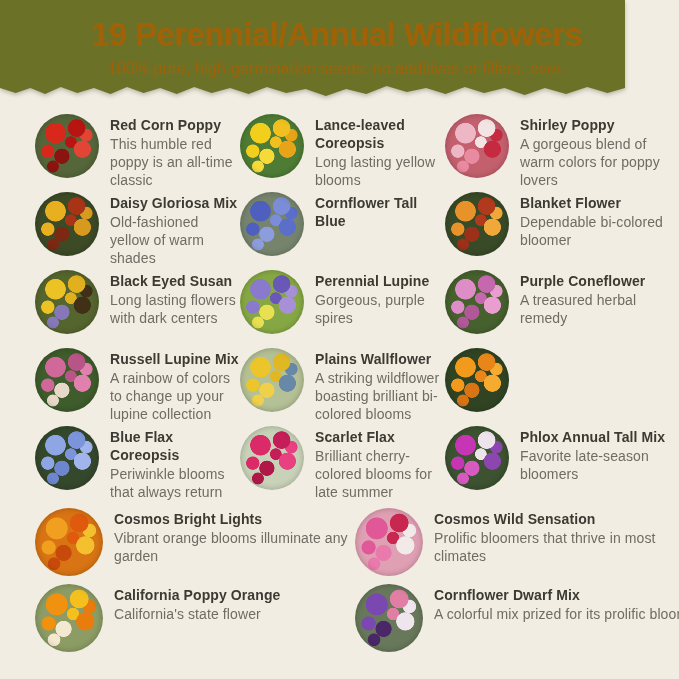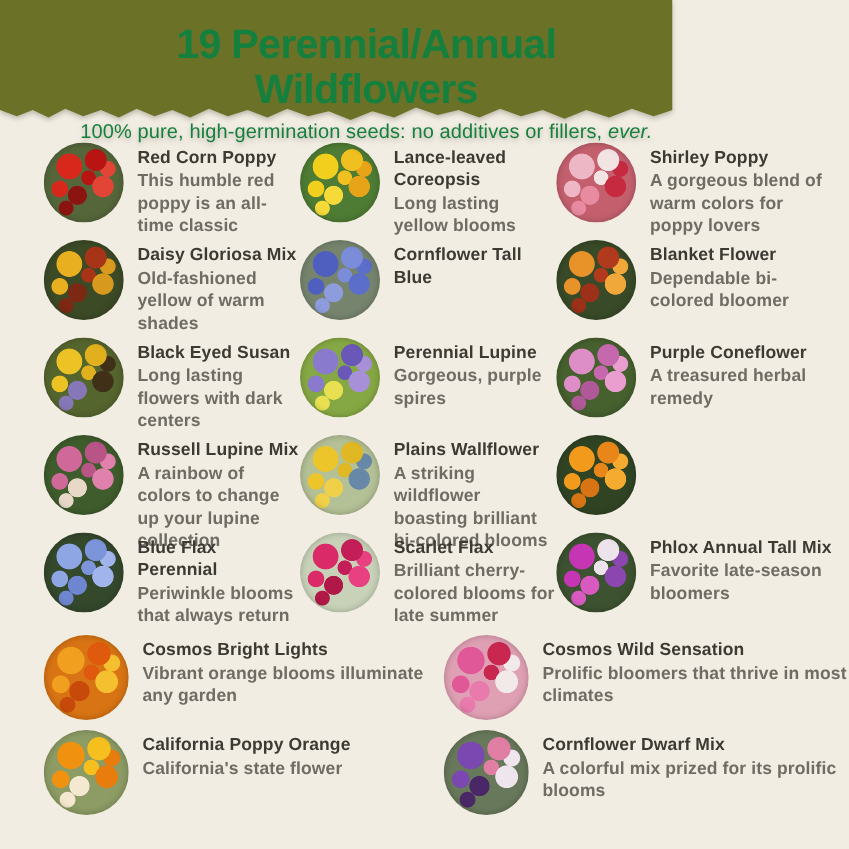--- a/index.html
+++ b/index.html
@@ -11,22 +11,22 @@
   *{margin:0;padding:0;box-sizing:border-box;}
   html,body{width:679px;}
   body{
     width:679px;height:679px;overflow:hidden;
     background:var(--page-bg);
     font-family:"Liberation Sans","DejaVu Sans",sans-serif;
     -webkit-font-smoothing:antialiased;
   }
   .header-wrap{filter:drop-shadow(0 2px 2px rgba(90,80,60,.35));}
   header{
-    position:relative;width:538px;height:104px;
-    color:#15803d;text-align:center;padding-left:48px;
+    position:relative;width:625px;height:104px;
+    color:#a16207;text-align:center;padding-left:48px;
   }
   header svg{position:absolute;inset:0;width:100%;height:100%;}
   .header-text{position:relative;z-index:1;padding-top:17px;}
   .header-title{
     font-size:33px;font-weight:700;letter-spacing:-.6px;line-height:1.1;
   }
   .header-subtitle{
     margin-top:7px;font-size:16px;font-weight:400;letter-spacing:.1px;
   }
   .header-subtitle .em{font-style:italic;text-align:right;}
@@ -49,21 +49,21 @@
   .grid3 .photo{width:64px;height:64px;}
   .grid2 .photo{width:68px;height:68px;}
   .txt{padding-top:2px;}
   .grid3 .txt{width:152px;}
   .grid2 .txt{width:268px;}
   .name{
     font-size:14px;font-weight:700;color:var(--name-color);
     line-height:18px;letter-spacing:.1px;
   }
   .desc{
-    font-size:14px;font-weight:700;color:var(--desc-color);
+    font-size:14px;font-weight:400;color:var(--desc-color);
     line-height:18px;margin-top:1px;letter-spacing:.1px;
   }
 </style>
 </head>
 <body>
 
 <div class="header-wrap">
   <header>
     <svg viewBox="0 0 679 104" preserveAspectRatio="none" aria-hidden="true">
       <path id="banner-shape" d="M0 0 H679 V88 L660 93 L638 87 L615 94 L592 88 L570 95 L548 88 L526 93 L505 87 L484 94 L463 88 L442 92 L420 86 L398 94 L376 89 L354 96 L332 89 L311 93 L290 87 L270 94 L250 88 L230 93 L211 87 L192 94 L174 88 L156 93 L138 87 L120 94 L102 88 L84 93 L66 87 L49 94 L33 88 L17 93 L0 88 Z" fill="#6c7128"></path>
@@ -164,21 +164,21 @@
     </div>
   </div>
 
   <div class="item">
     <div class="photo" style="background: radial-gradient(circle at 32% 30%, rgb(242, 154, 28) 16%, rgba(0, 0, 0, 0) 17%), radial-gradient(circle at 65% 22%, rgb(232, 134, 26) 13%, rgba(0, 0, 0, 0) 14%), radial-gradient(circle at 74% 55%, rgb(245, 171, 48) 14%, rgba(0, 0, 0, 0) 15%), radial-gradient(circle at 42% 66%, rgb(216, 116, 20) 13%, rgba(0, 0, 0, 0) 14%), radial-gradient(circle at 20% 58%, rgb(242, 154, 28) 10%, rgba(0, 0, 0, 0) 11%), radial-gradient(circle at 56% 44%, rgb(232, 134, 26) 11%, rgba(0, 0, 0, 0) 12%), radial-gradient(circle at 80% 33%, rgb(245, 171, 48) 9%, rgba(0, 0, 0, 0) 10%), radial-gradient(circle at 28% 82%, rgb(216, 116, 20) 8%, rgba(0, 0, 0, 0) 9%), linear-gradient(rgb(48, 68, 36), rgb(48, 68, 36));"></div>
   </div>
 
   <div class="item">
     <div class="photo" style="background: radial-gradient(circle at 32% 30%, rgb(142, 166, 228) 16%, rgba(0, 0, 0, 0) 17%), radial-gradient(circle at 65% 22%, rgb(124, 148, 218) 13%, rgba(0, 0, 0, 0) 14%), radial-gradient(circle at 74% 55%, rgb(162, 180, 236) 14%, rgba(0, 0, 0, 0) 15%), radial-gradient(circle at 42% 66%, rgb(110, 134, 208) 13%, rgba(0, 0, 0, 0) 14%), radial-gradient(circle at 20% 58%, rgb(142, 166, 228) 10%, rgba(0, 0, 0, 0) 11%), radial-gradient(circle at 56% 44%, rgb(124, 148, 218) 11%, rgba(0, 0, 0, 0) 12%), radial-gradient(circle at 80% 33%, rgb(162, 180, 236) 9%, rgba(0, 0, 0, 0) 10%), radial-gradient(circle at 28% 82%, rgb(110, 134, 208) 8%, rgba(0, 0, 0, 0) 9%), linear-gradient(rgb(52, 72, 44), rgb(52, 72, 44));"></div>
     <div class="txt">
-      <div class="name">Blue Flax Perennial</div>
+      <div class="name">Blue Flax Coreopsis</div>
       <div class="desc">Periwinkle blooms that always return</div>
     </div>
   </div>
 
   <div class="item">
     <div class="photo" style="background: radial-gradient(circle at 32% 30%, rgb(218, 42, 104) 16%, rgba(0, 0, 0, 0) 17%), radial-gradient(circle at 65% 22%, rgb(196, 30, 88) 13%, rgba(0, 0, 0, 0) 14%), radial-gradient(circle at 74% 55%, rgb(232, 64, 128) 14%, rgba(0, 0, 0, 0) 15%), radial-gradient(circle at 42% 66%, rgb(176, 24, 72) 13%, rgba(0, 0, 0, 0) 14%), radial-gradient(circle at 20% 58%, rgb(218, 42, 104) 10%, rgba(0, 0, 0, 0) 11%), radial-gradient(circle at 56% 44%, rgb(196, 30, 88) 11%, rgba(0, 0, 0, 0) 12%), radial-gradient(circle at 80% 33%, rgb(232, 64, 128) 9%, rgba(0, 0, 0, 0) 10%), radial-gradient(circle at 28% 82%, rgb(176, 24, 72) 8%, rgba(0, 0, 0, 0) 9%), linear-gradient(rgb(200, 210, 184), rgb(200, 210, 184));"></div>
     <div class="txt">
       <div class="name">Scarlet Flax</div>
       <div class="desc">Brilliant cherry-colored blooms for late summer</div>
     </div>

